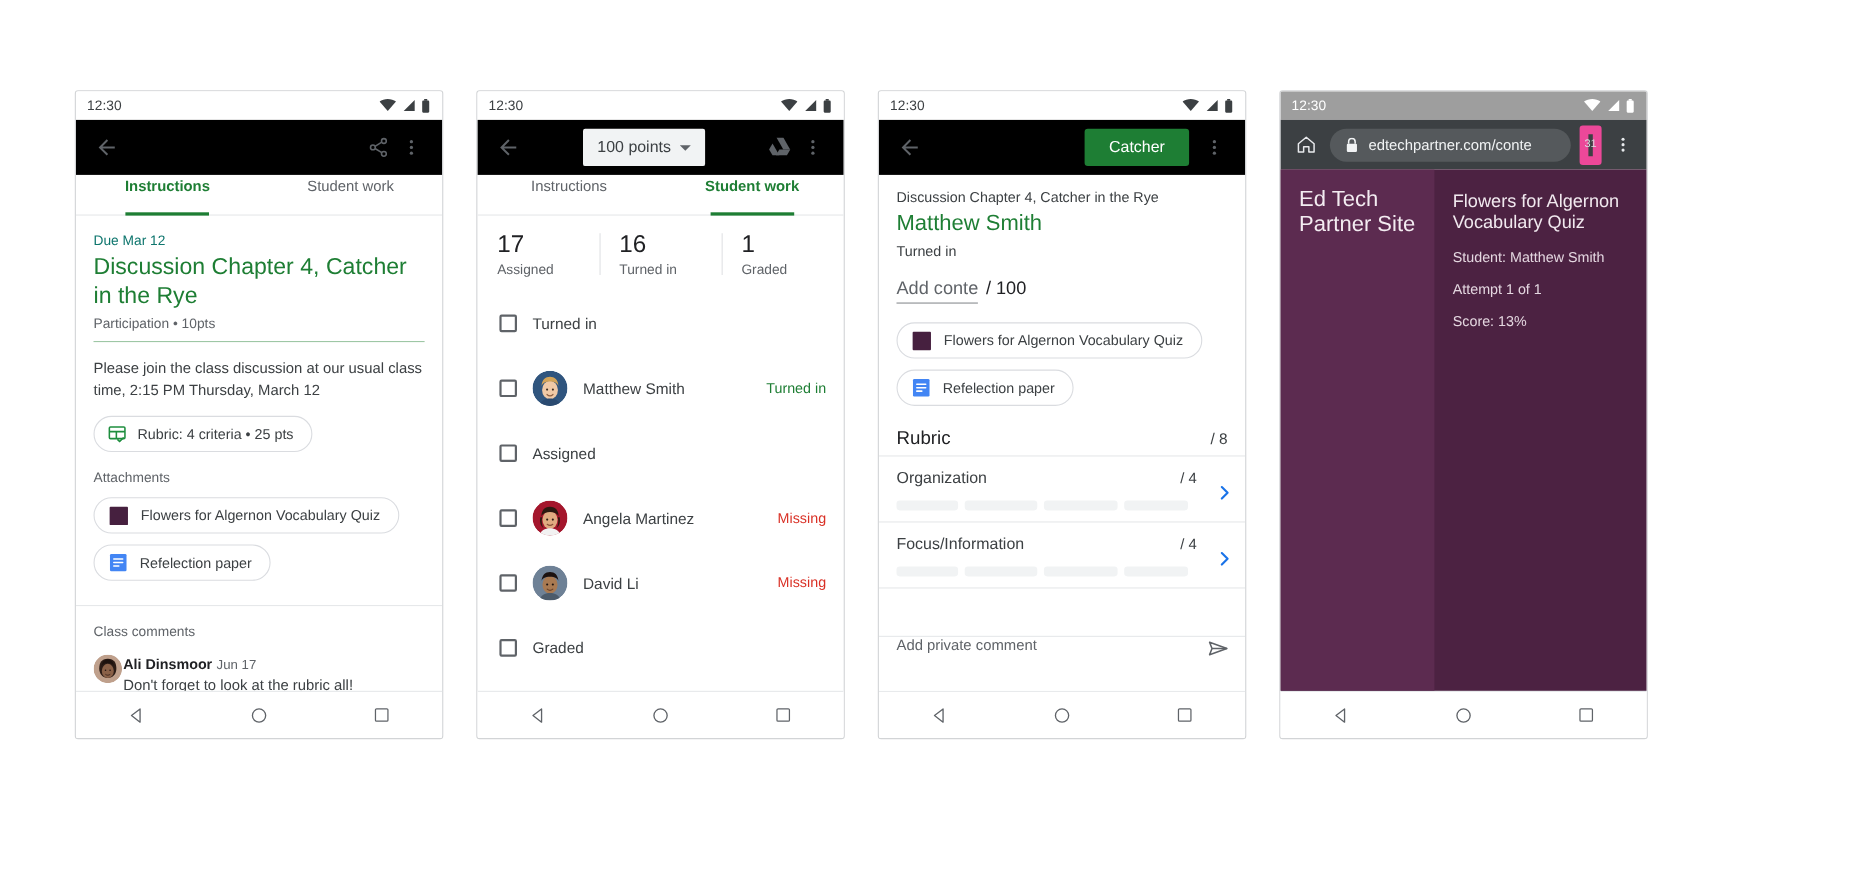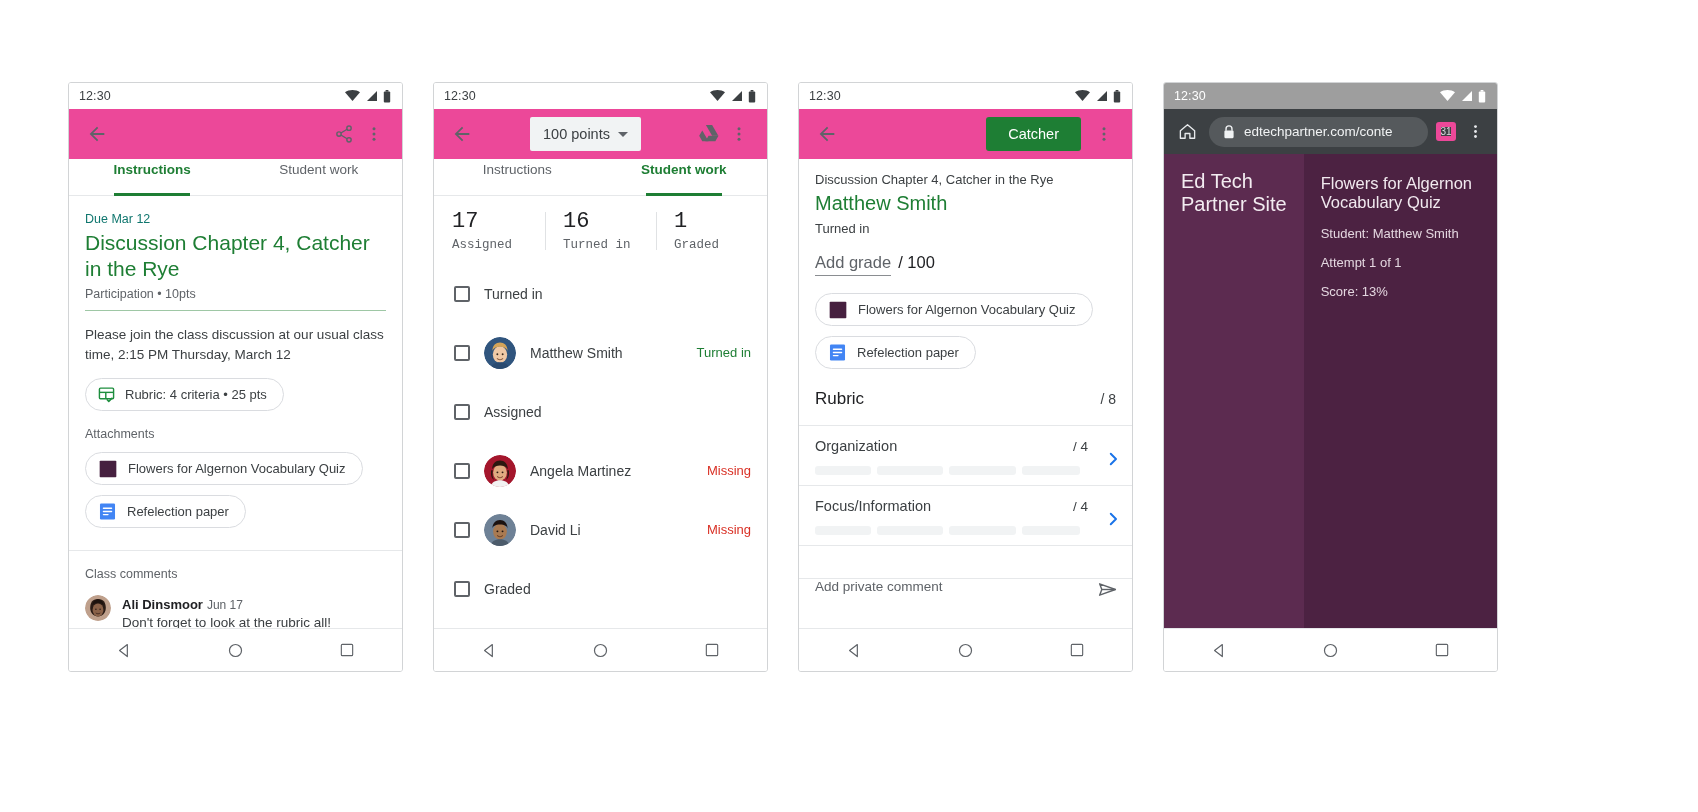--- a/index.html
+++ b/index.html
@@ -42,21 +42,21 @@
   .statusbar.dark { background: #9e9e9e; color: #fff; }
   .statusbar .clock { letter-spacing: .1px; }
   .sb-icons { display: flex; align-items: center; gap: 5px; }
   .sb-icons svg { display: block; }
 
   
   .appbar {
     height: 50px; flex: 0 0 50px;
     display: flex; align-items: center;
     padding: 0 13px;
-    background: #ec4899;
+    background: #000000;
   }
   .appbar .spacer { flex: 1; }
   .iconbtn {
     width: 30px; height: 30px;
     display: flex; align-items: center; justify-content: center;
     color: #5f6368;
   }
   .iconbtn svg { display: block; }
 
   .points-chip {
@@ -131,28 +131,28 @@
     color: #3c4043;
     background: #fff;
     margin-top: 14px;
   }
   .chip .gicon { flex: 0 0 auto; display: flex; }
 
   .label-sm { font-size: 12.5px; color: #5f6368; margin-top: 16px; }
 
   .hr { height: 1px; background: #e6e8ea; }
 
-  .comment-row { display: flex; gap: 11px; padding: 0 16px; margin-top: 14px; }
+  .comment-row { display: flex; gap: 1px; padding: 0 16px; margin-top: 14px; }
   .avatar { width: 26px; height: 26px; border-radius: 50%; flex: 0 0 26px; overflow:hidden; }
   .comment-name { font-size: 13px; color: #202124; font-weight: bold; }
   .comment-date { font-size: 12px; color: #5f6368; font-weight: normal; margin-left: 4px; }
   .comment-text { font-size: 13.5px; color: #3c4043; margin-top: 2px; }
 
   
-  .stats { display: flex; padding: 14px 0 12px 0; font-family: Liberation Mono, monospace; }
+  .stats { display: flex; padding: 14px 0 12px 0; }
   .stat { flex: 1; padding-left: 18px; position: relative; }
   .stat + .stat::before {
     content: ""; position: absolute; left: 0; top: 2px; bottom: 2px; width: 1px; background: #e0e2e4;
   }
   .stat .num { font-size: 22px; color: #202124; line-height: 1.1; }
   .stat .cap { font-size: 12.5px; color: #5f6368; margin-top: 4px; }
 
   .listrow {
     display: flex; align-items: center;
     height: 59px;
@@ -219,22 +219,22 @@
     background: #55595c;
     border-radius: 17px;
     height: 30px;
     display: flex; align-items: center; gap: 9px;
     padding: 0 14px;
     font-size: 13.5px;
     color: #f1f3f4;
     overflow: hidden; white-space: nowrap;
   }
   .tabcount {
-    width: 20px; height: 19px;
-    border: 5px solid #ec4899;
+    width: 20px; height: 36px;
+    border: 8px solid #ec4899;
     border-radius: 3px;
     color: #dadce0;
     font-size: 10px;
     display: flex; align-items: center; justify-content: center;
   }
   .site {
     flex: 1;
     background: #4c2242;
     display: flex; flex-direction: row;
     position: relative;
@@ -605,21 +605,21 @@
           </svg>
       </div>
     </div>
 
     <div class="content">
       <div class="sect">
         <div class="g-sub">Discussion Chapter 4, Catcher in the Rye</div>
         <div class="g-name">Matthew Smith</div>
         <div class="g-state">Turned in</div>
         <div class="g-grade">
-          <span class="add">Add grade</span>
+          <span class="add">Add conte</span>
           <span class="outof">/ 100</span>
         </div>
 
         <div class="chip" style="margin-top:17px;">
           <span class="gicon">
             <svg width="20" height="20" viewBox="0 0 24 24">
                 <rect x="2" y="2" width="20" height="20" rx="1" fill="#46203f"></rect>
               </svg>
           </span>
           <span>Flowers for Algernon Vocabulary Quiz</span>
@@ -635,21 +635,21 @@
           </span>
           <span>Refelection paper</span>
         </div>
       </div>
 
       <div class="rubric-head">
         <span class="t">Rubric</span>
         <span class="s">/ 8</span>
       </div>
 
-      <div class="crit" style="margin-top:16px;">
+      <div class="crit" style="margin-top:5px;">
         <div class="crit-top">
           <span class="crit-name">Organization</span>
           <span class="crit-score">/ 4</span>
         </div>
         <div class="bars">
             <i></i>
             <i></i>
             <i></i>
             <i></i>
           </div>

